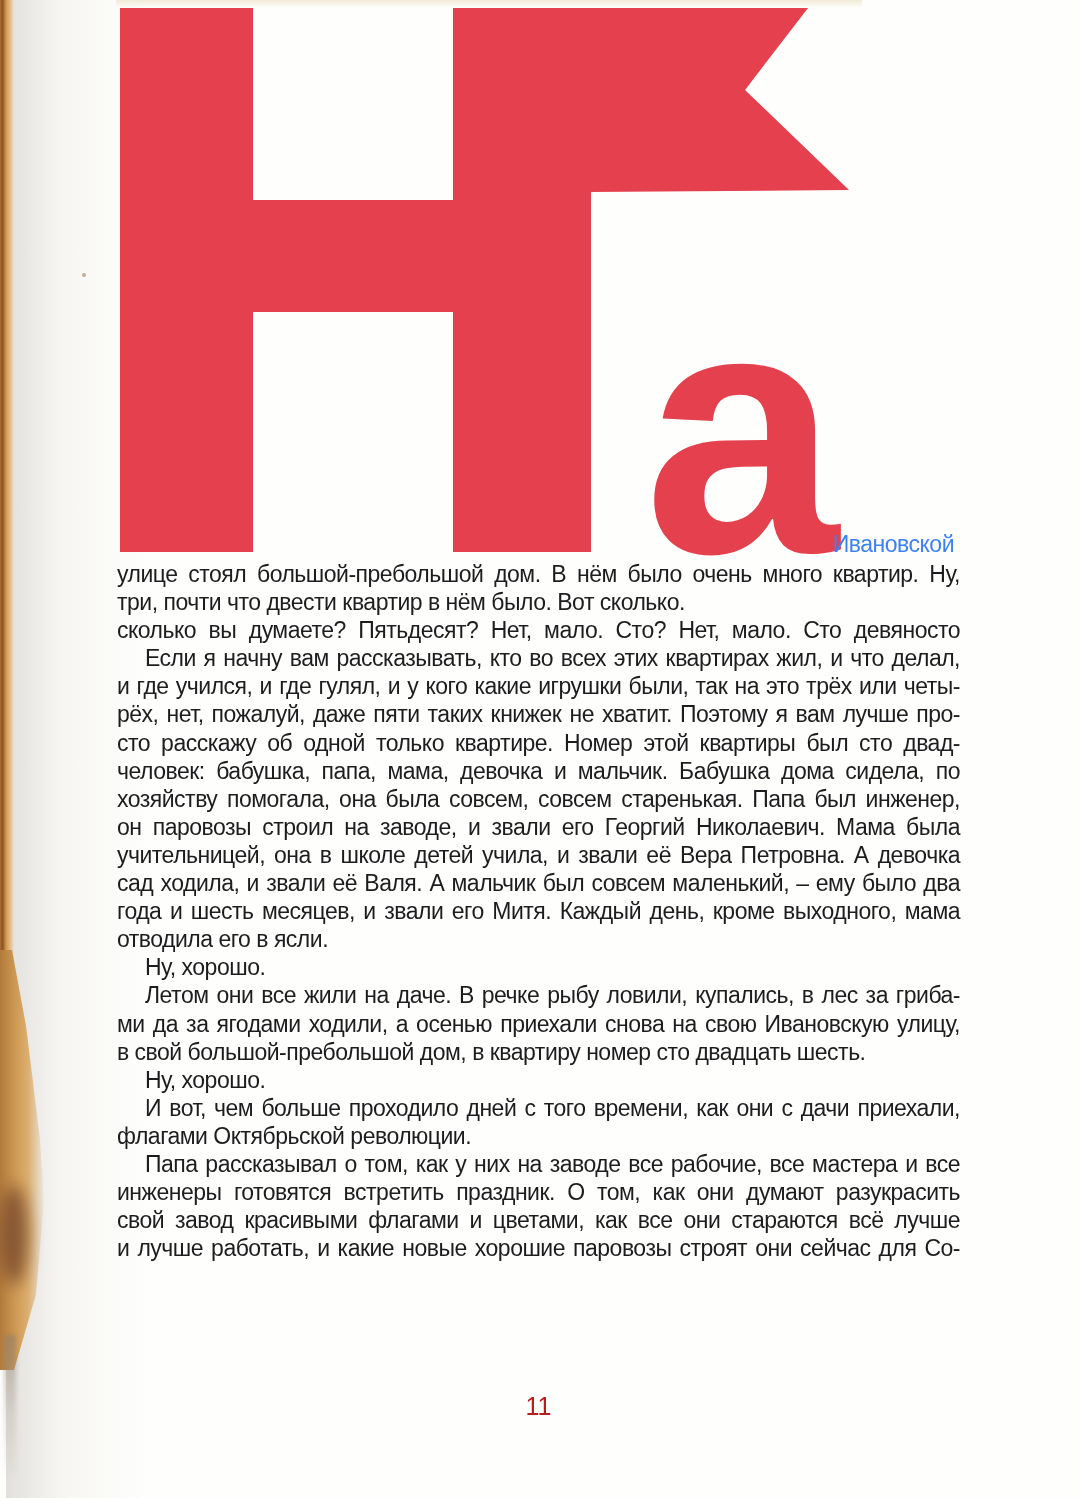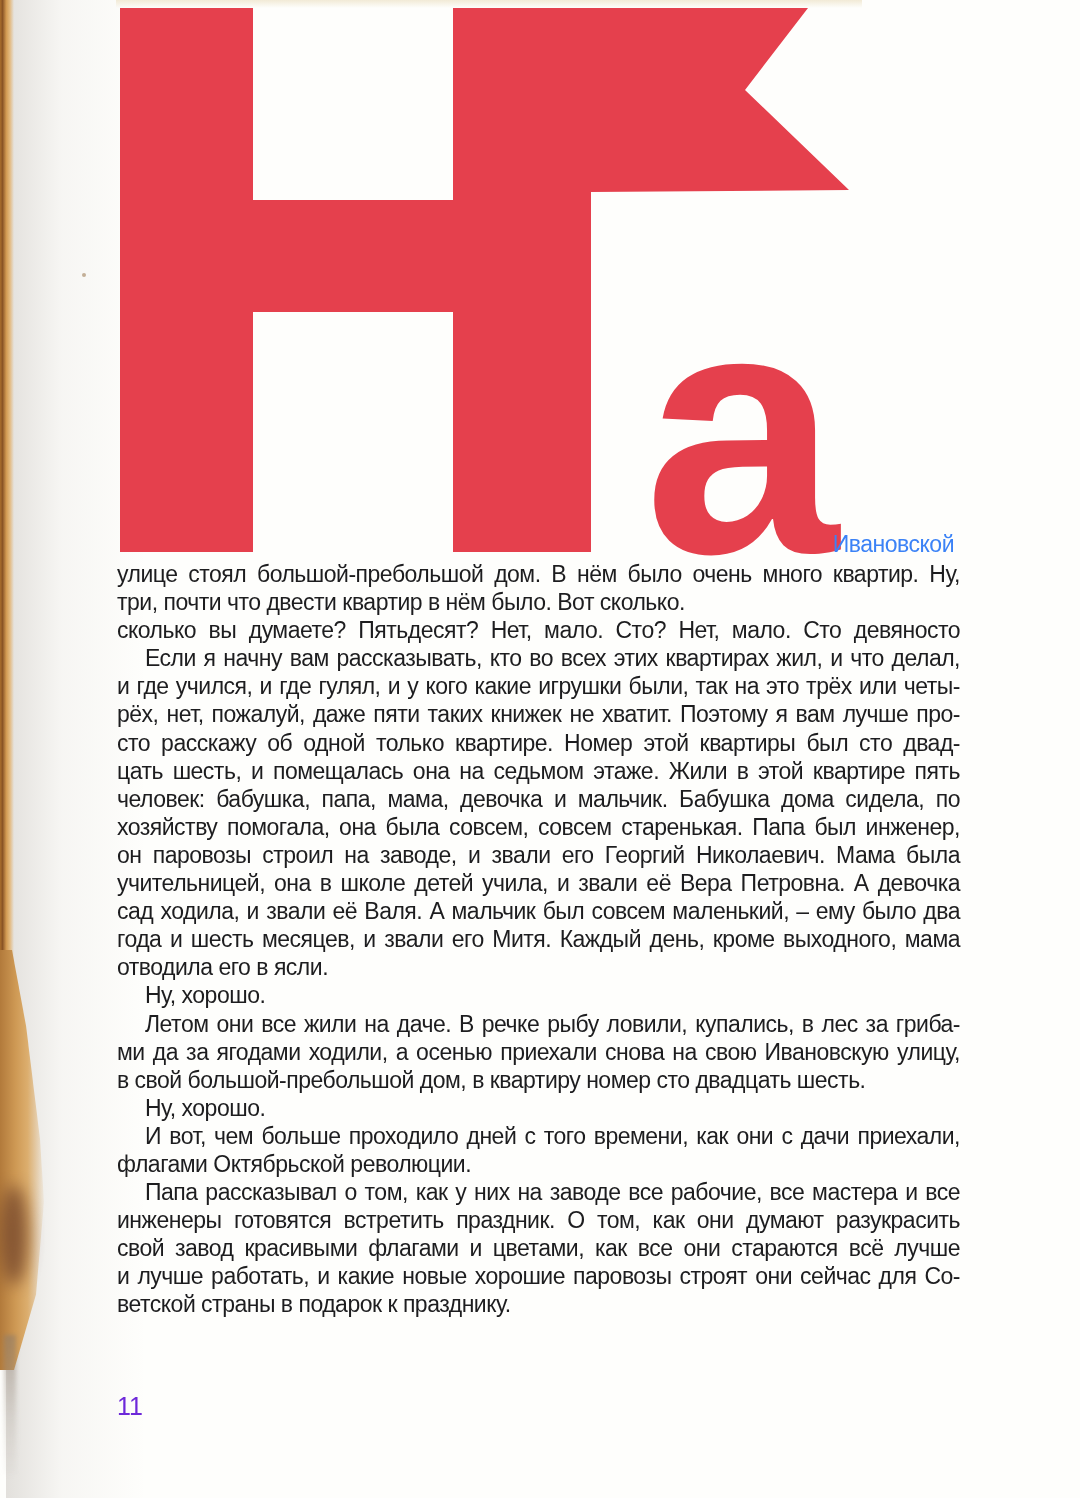--- a/index.html
+++ b/index.html
@@ -101,23 +101,23 @@
     text-align-last: auto;
   }
   .line.indent {
     text-indent: 28px;
   }
   
   .folio {
     position: absolute;
     left: 117px; top: 1392px;
     width: 843px;
-    text-align: left;
+    text-align: center;
     font-size: 25px;
-    color: #6d28d9;
+    color: #b91c1c;
   }
 </style>
 </head>
 <body>
 
 <div class="page-shade"></div>
 <div class="gutter-top"></div>
 <div class="gutter-mid"></div>
 <div class="gutter-stain"></div>
 <div class="gutter-bottom"></div>
@@ -135,21 +135,20 @@
     <div class="para">
       <div class="line">улице стоял большой-пребольшой дом. В нём было очень много квартир. Ну,</div>
       <div class="line last">три, почти что двести квартир в нём было. Вот сколько.</div>
       <div class="line">сколько вы думаете? Пятьдесят? Нет, мало. Сто? Нет, мало. Сто девяносто</div>
     </div>
     <div class="para">
       <div class="line indent">Если я начну вам рассказывать, кто во всех этих квартирах жил, и что делал,</div>
       <div class="line">и где учился, и где гулял, и у кого какие игрушки были, так на это трёх или четы-</div>
       <div class="line">рёх, нет, пожалуй, даже пяти таких книжек не хватит. Поэтому я вам лучше про-</div>
       <div class="line">сто расскажу об одной только квартире. Номер этой квартиры был сто двад-</div>
-      <div class="line">цать шесть, и помещалась она на седьмом этаже. Жили в этой квартире пять</div>
       <div class="line">человек: бабушка, папа, мама, девочка и мальчик. Бабушка дома сидела, по</div>
       <div class="line">хозяйству помогала, она была совсем, совсем старенькая. Папа был инженер,</div>
       <div class="line">он паровозы строил на заводе, и звали его Георгий Николаевич. Мама была</div>
       <div class="line">учительницей, она в школе детей учила, и звали её Вера Петровна. А девочка</div>
       <div class="line">сад ходила, и звали её Валя. А мальчик был совсем маленький, – ему было два</div>
       <div class="line">года и шесть месяцев, и звали его Митя. Каждый день, кроме выходного, мама</div>
       <div class="line last">отводила его в ясли.</div>
     </div>
     <div class="para">
       <div class="line last indent">Ну, хорошо.</div>
@@ -164,17 +163,16 @@
     </div>
     <div class="para">
       <div class="line indent">И вот, чем больше проходило дней с того времени, как они с дачи приехали,</div>
       <div class="line last">флагами Октябрьской революции.</div>
     </div>
     <div class="para">
       <div class="line indent">Папа рассказывал о том, как у них на заводе все рабочие, все мастера и все</div>
       <div class="line">инженеры готовятся встретить праздник. О том, как они думают разукрасить</div>
       <div class="line">свой завод красивыми флагами и цветами, как все они стараются всё лучше</div>
       <div class="line">и лучше работать, и какие новые хорошие паровозы строят они сейчас для Со-</div>
-      <div class="line last">ветской страны в подарок к празднику.</div>
     </div>
   </div>
 
 <div class="folio">11</div>
 
 </body></html>

